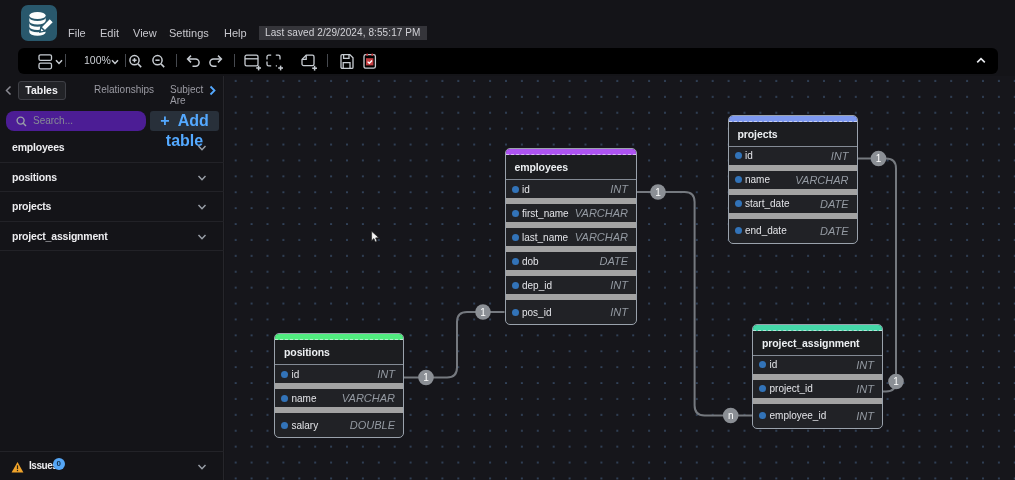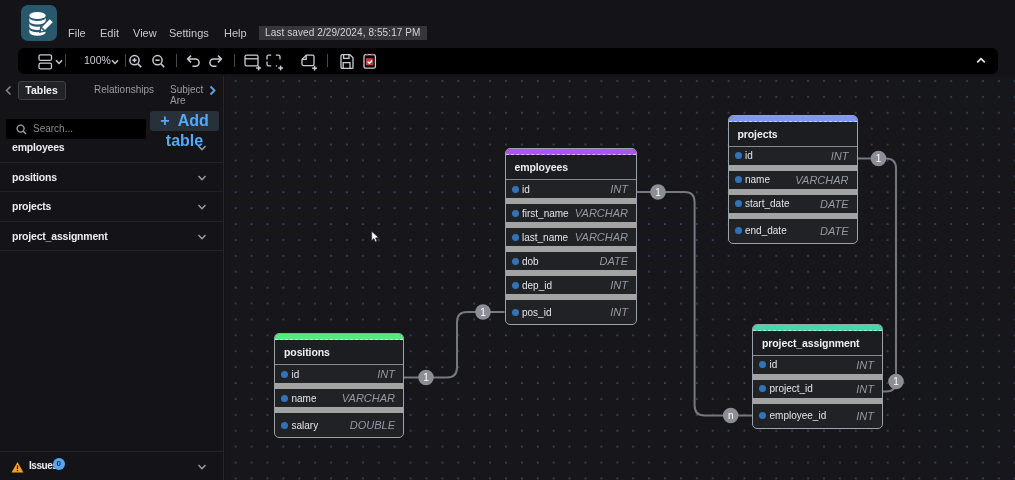--- a/index.html
+++ b/index.html
@@ -18,21 +18,21 @@
 .tbi { position:absolute; top:1.4px; height:25.5px; display:flex; align-items:center; }
 .tdiv { position:absolute; top:6px; width:1px; height:13px; background:#46494f; }
 #zoomtxt { position:absolute; left:66px; top:0; height:25.5px; line-height:25.5px; font-size:10.5px; color:#ccd0d6; }
 
 #sidebar { position:absolute; left:0; top:76px; width:224px; height:404px; background:#141418; border-right:1px solid #26262b; }
 #tabs { position:absolute; left:0; top:0; width:212px; height:28px; }
 #tabactive { position:absolute; left:17.5px; top:4.5px; width:48px; height:19px; background:#222327;
   border:1px solid #3f4046; border-radius:3px; color:#f2f2f5; font-size:10.5px; font-weight:bold;
   text-align:center; line-height:17px; }
 .tabtxt { position:absolute; top:7.5px; color:#9b9ba3; font-size:10px;padding-left:16px; }
-#search { position:absolute; left:6px; top:35px; width:140px; height:20px; background:#000000; border-radius:2px;margin-top:8px; }
+#search { position:absolute; left:6px; top:35px; width:140px; height:20px; background:#4c1d95; border-radius:8px; }
 #search span { position:absolute; left:27px; top:4px; font-size:10px; color:#868c94; }
 #addtable { position:absolute; left:150px; top:35px; width:69px; height:20px; background:#28303a; border-radius:3px;
   color:#54a9ff; font-size:16px; font-weight:bold; text-align:center; line-height:20px; }
 .titem { position:absolute; left:0; width:224px; height:29.5px; border-bottom:1px solid #222227;
   color:#ededf0; font-size:10.5px; letter-spacing:-0.2px; font-weight:bold; line-height:29.5px; padding-left:12px; }
 .titem svg, #issues .chev { position:absolute; right:17px; top:10px; }
 #issues { position:absolute; left:0; top:375px; width:224px; height:29px; border-top:1px solid #232328; }
 #issues .lbl { position:absolute; left:29px; top:7.5px; font-size:10px; letter-spacing:-0.45px; font-weight:bold; color:#ededf0; }
 #badge { position:absolute; left:53px; top:6.4px; width:11.5px; height:11.5px; border-radius:6px; background:#55a6f5;
   color:#11314f; font-size:8px; font-weight:bold; text-align:center; line-height:11.5px; }

